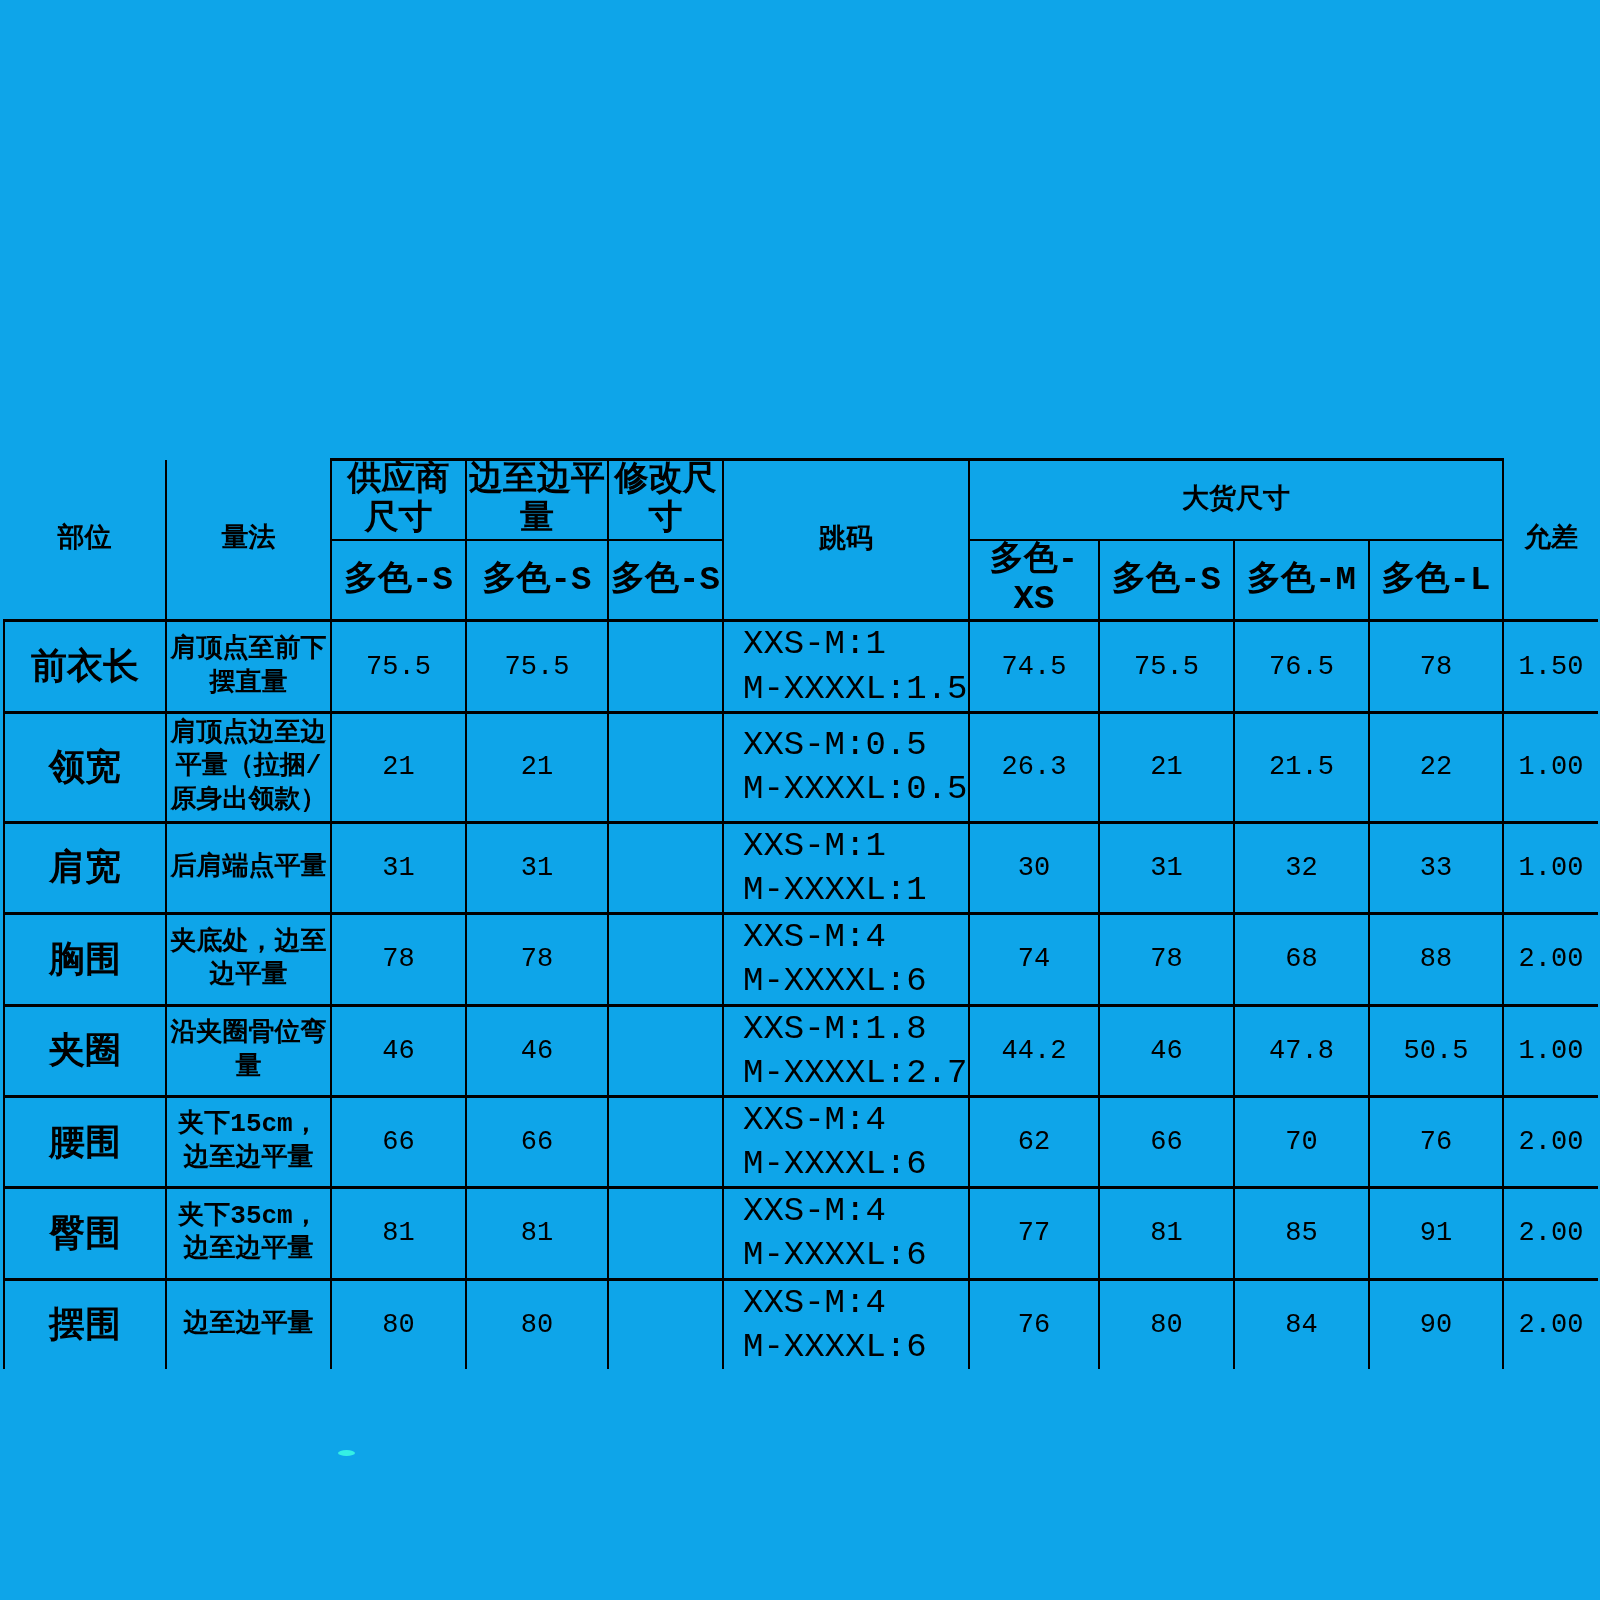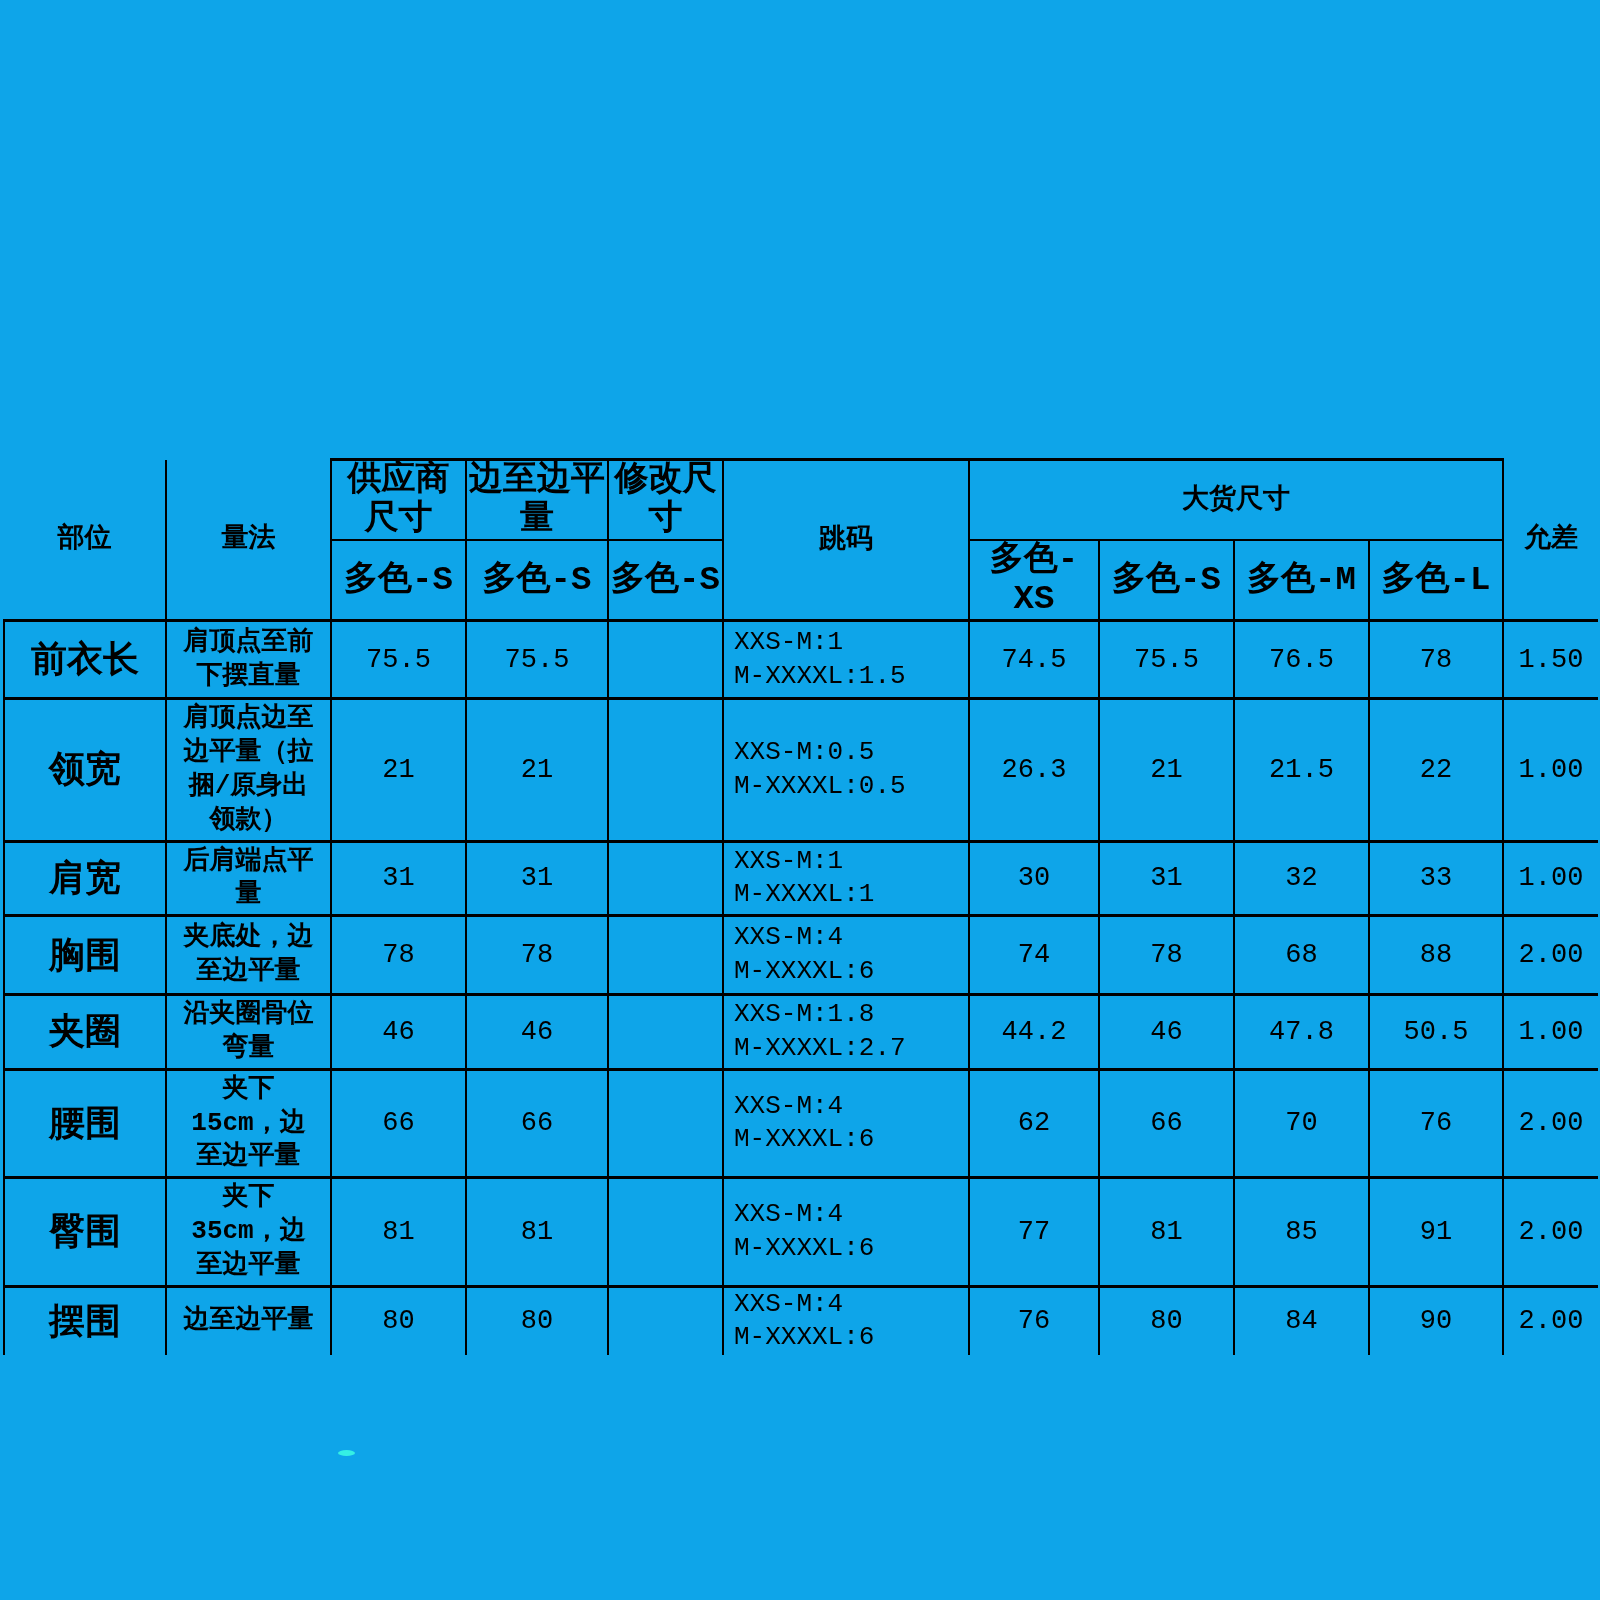--- a/index.html
+++ b/index.html
@@ -17,23 +17,23 @@
     overflow:hidden;font-weight:normal;
   }
   thead th{font-weight:bold;font-size:34px;line-height:1.15;}
   tr.h1 th{border-top-width:3px;}
   th.no-top{border-top:none;}
   th.no-left{border-left:none;}
   th.no-right,td.no-right{border-right:none;}
   tbody td{border-top-width:3px;border-bottom-width:3px;}
   tbody tr:last-child td{border-bottom:none;}
   td.part{font-weight:bold;font-size:36px;}
-  td.method{font-weight:bold;font-size:26px;line-height:1.3;padding:2px 13px;}
+  td.method{font-weight:bold;font-size:26px;line-height:1.3;padding:2px 0;}
   td.num{font-size:27px;}
-  td.grading{text-align:left;font-size:26px;line-height:1.3;padding-left:10px;}
+  td.grading{text-align:left;font-size:34px;line-height:1.3;padding-left:19px;}
   td.grading span{display:block;}
   th.hpart{font-size:27px;}
   .artifact-mark{
     position:absolute;left:338px;top:1450px;width:17px;height:6px;
     border-radius:50%;background:#35f0e4;
   }
 </style>
 </head>
 <body>
 

